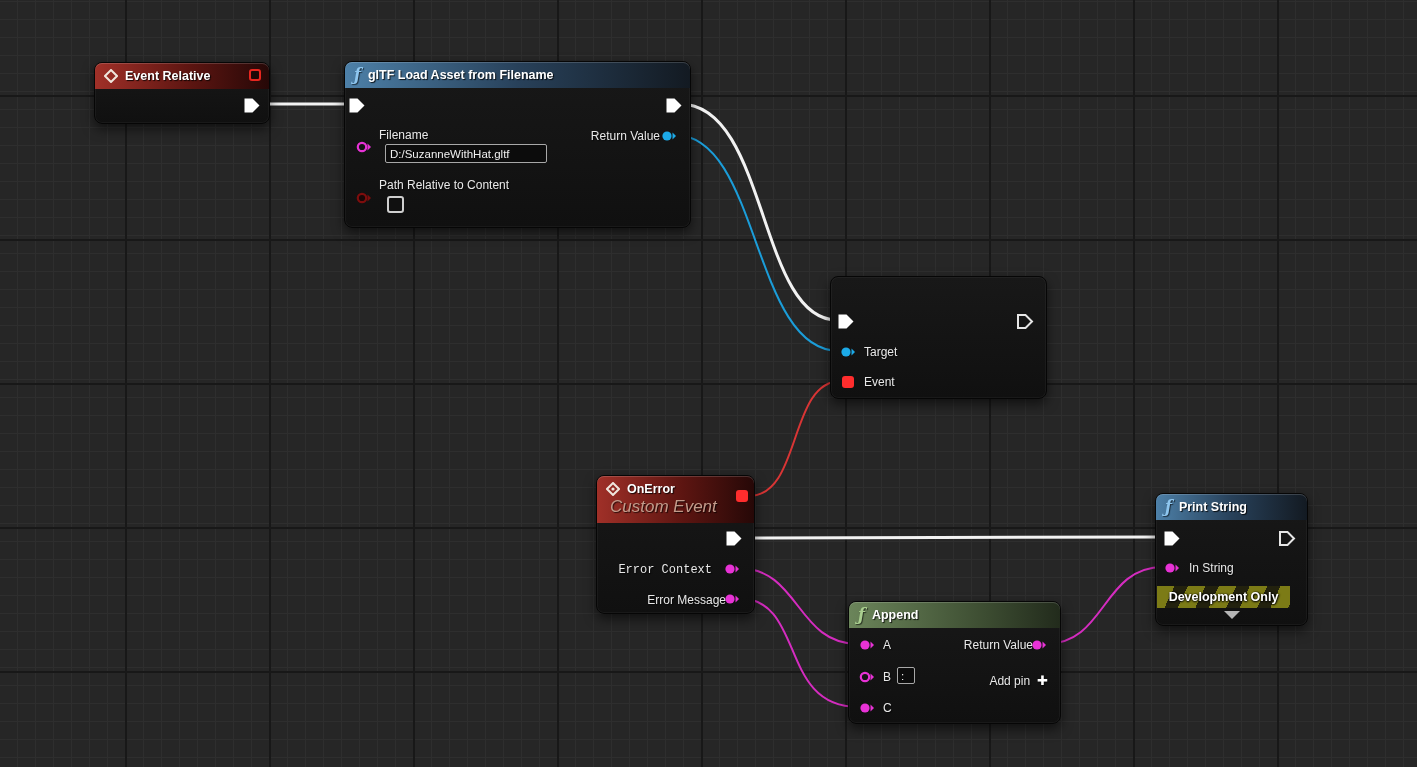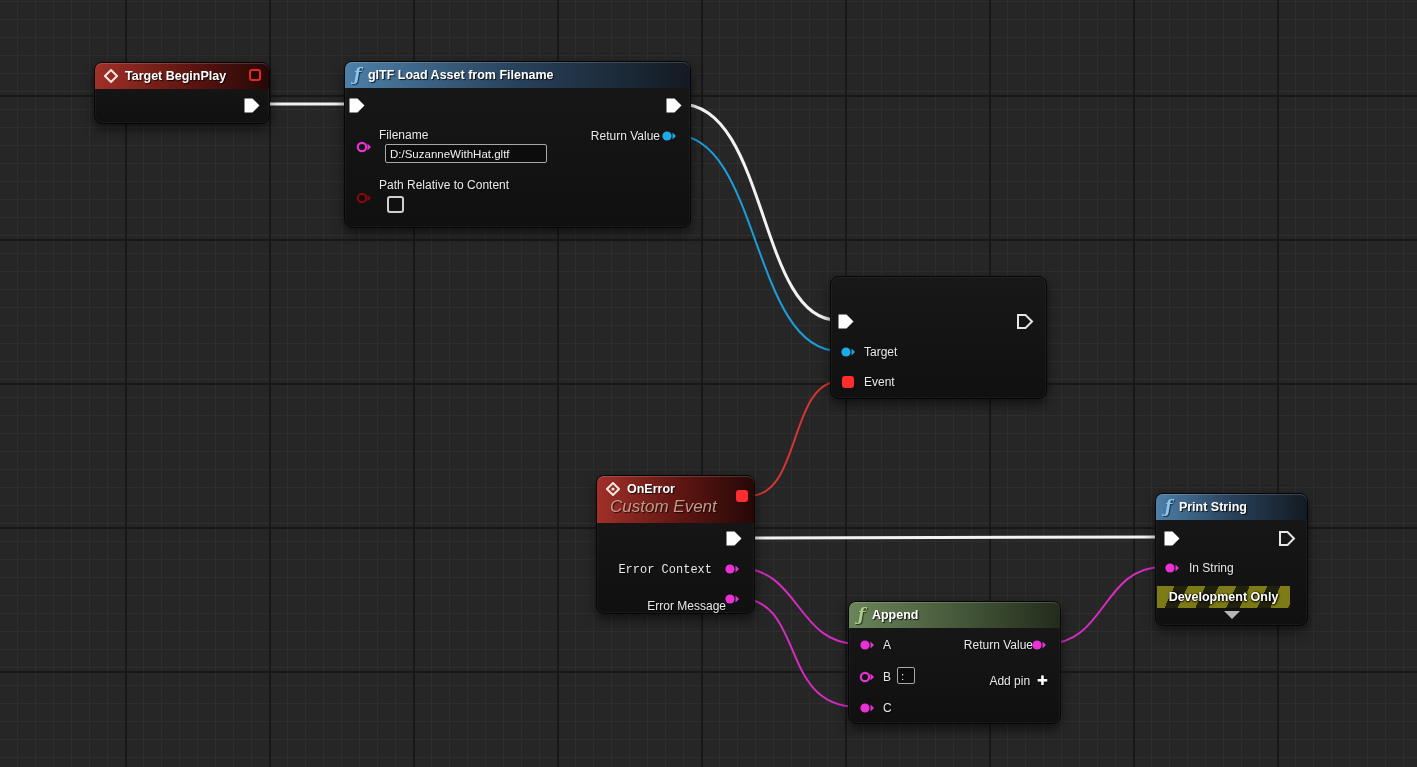--- a/index.html
+++ b/index.html
@@ -72,21 +72,21 @@
     <path d="M738,568 C800,568 796,644 858,644" stroke="#d52cc0" stroke-width="2" fill="none"></path>
     <path d="M738,598 C806,598 778,707 858,707" stroke="#d52cc0" stroke-width="2" fill="none"></path>
     <path d="M1046,644 C1106,644 1102,567 1163,567" stroke="#d52cc0" stroke-width="2" fill="none"></path>
   </svg>
 
   <div class="node" style="left:94px;top:62px;width:174px;height:60px;">
     <div class="hdr hdr-red">
       <svg width="14" height="14">
           <path d="M7,1 L13,7 L7,13 L1,7 Z" fill="none" stroke="#efe6dd" stroke-width="2"></path>
         </svg>
-      <span class="title">Target BeginPlay</span>
+      <span class="title">Event Relative</span>
       <div class="sq sq-hollow" style="right:8px;top:6px;"></div>
     </div>
     <svg class="pin" style="left:148px;top:34px;" width="18" height="17">
       <path d="M1.5,1.5 h8 l7,7 -7,7 h-8 z" fill="#fff"></path>
       </svg>
   </div>
 
   <div class="node" style="left:344px;top:61px;width:345px;height:165px;">
     <div class="hdr hdr-blue">
       <span class="fglyph f-blue">ƒ</span>
@@ -153,21 +153,21 @@
     <svg class="pin" style="left:128px;top:54px;" width="18" height="17">
       <path d="M1.5,1.5 h8 l7,7 -7,7 h-8 z" fill="#fff"></path>
       </svg>
 
     <span class="lbl" style="right:42px;top:87px;font-family:Liberation Mono, monospace;">Error Context</span>
     <svg class="pin" style="left:127px;top:86px;" width="16" height="14">
       <circle cx="6" cy="7" r="4.6" fill="#e832d6"></circle>
         <path d="M11.5,3.6 L15,7 L11.5,10.4 Z" fill="#e832d6"></path>
       </svg>
 
-    <span class="lbl" style="right:28px;top:123px;margin-left:26px;">Error Message</span>
+    <span class="lbl" style="right:28px;top:117px;margin-left:26px;">Error Message</span>
     <svg class="pin" style="left:127px;top:116px;" width="16" height="14">
       <circle cx="6" cy="7" r="4.6" fill="#e832d6"></circle>
         <path d="M11.5,3.6 L15,7 L11.5,10.4 Z" fill="#e832d6"></path>
       </svg>
   </div>
 
   <div class="node" style="left:848px;top:601px;width:211px;height:121px;">
     <div class="hdr hdr-green">
       <span class="fglyph f-green">ƒ</span>
       <span class="title">Append</span>

